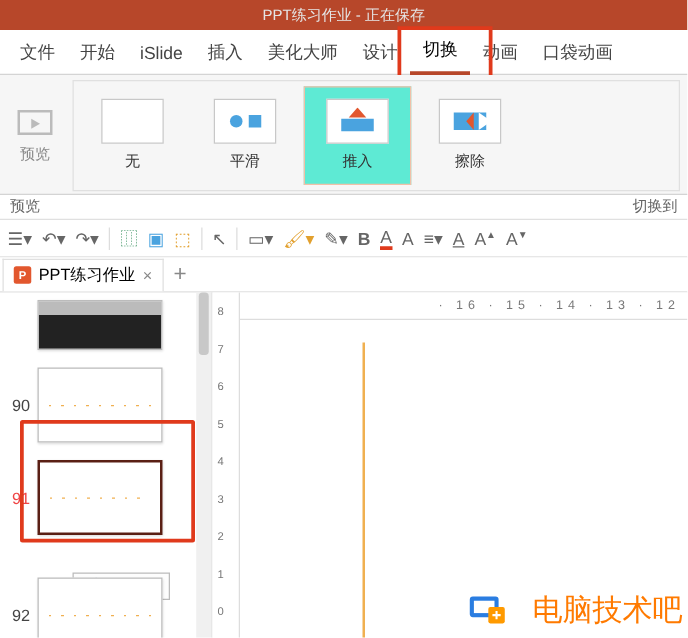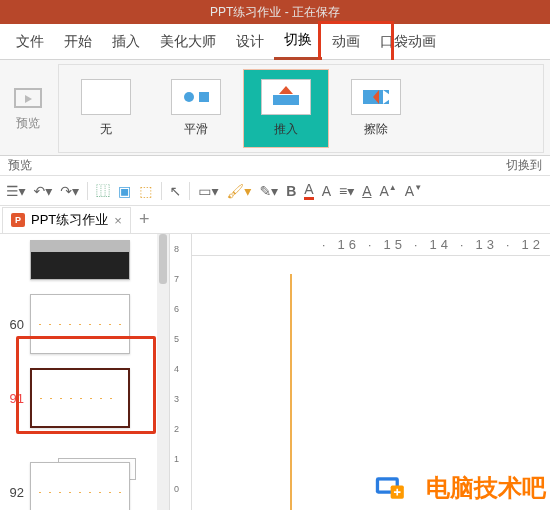--- a/index.html
+++ b/index.html
@@ -7,21 +7,21 @@
   .titlebar { height: 24px; background: #b7472a; color: #e5e5e5; display: flex; align-items: center; justify-content: center; font-size: 12px; }
   .menubar { height: 36px; background: #fff; border-bottom: 1px solid #d4d4d4; display: flex; align-items: center; padding: 12px 6px; gap: 0; position: relative; }
   .menu-item { padding: 0 10px; height: 36px; display: flex; align-items: center; color: #444; cursor: pointer; font-size: 14px; }
   .menu-item.active { color: #000000; border-bottom: 3px solid #b7472a; font-weight: 500; }
   .menu-hi { position: absolute; border: 3px solid #e03a1c; top: -3px; width: 76px; height: 48px; pointer-events: none; }
   .ribbon { height: 96px; background: #f6f6f6; border-bottom: 1px solid #d4d4d4; display: flex; align-items: stretch; padding: 4px 6px 2px 6px; gap: 8px; position: relative; }
   .ribbon-preview { width: 44px; display: flex; flex-direction: column; align-items: center; justify-content: center; color: #888; }
   .ribbon-preview svg { margin-bottom: 4px; }
   .gallery { flex: 1; display: flex; gap: 4px; background: #f6f6f6; border: 1px solid #e0e0e0; padding: 4px; }
   .gitem { width: 86px; display: flex; flex-direction: column; align-items: center; justify-content: center; gap: 6px; padding: 4px 2px; }
-  .gitem.selected { background: #14b8a6; border: 1px solid #f0c0a8; }
+  .gitem.selected { background: #5eead4; border: 1px solid #f0c0a8; }
   .gitem .ico { width: 50px; height: 36px; background: #fff; border: 1px solid #c8c8c8; display: flex; align-items: center; justify-content: center; }
   .gitem .lbl { font-size: 12px; color: #333; }
   .section-label-row { height: 20px; display: flex; align-items: center; padding: 0 8px; font-size: 12px; color: #666; justify-content: space-between; border-bottom: 1px solid #e0e0e0; }
   .qat { height: 30px; background: #fff; border-bottom: 1px solid #e0e0e0; display: flex; align-items: center; padding: 0 6px; gap: 8px; color: #555; }
   .qat .sep { width: 1px; height: 18px; background: #ddd; }
   .qat svg, .qat span.glyph { color: #666; }
   .glyph { font-family: "Segoe UI Symbol", sans-serif; font-size: 14px; color: #555; }
   .tabstrip { height: 28px; background: #fff; border-bottom: 1px solid #e0e0e0; display: flex; align-items: center; padding: 0 2px; gap: 8px; }
   .doc-tab { display: flex; align-items: center; gap: 6px; padding: 0 8px; height: 26px; border: 1px solid #e0e0e0; border-bottom: none; background: #fff; }
   .doc-tab .pico { width: 14px; height: 14px; background: #e2572e; border-radius: 2px; display: flex; align-items: center; justify-content: center; color: #fff; font-size: 9px; font-weight: bold; }
@@ -33,40 +33,41 @@
   .thumb-num { width: 30px; text-align: right; padding-right: 6px; color: #444; font-size: 13px; }
   .thumb-num.sel { color: #ef4444; }
   .thumb { width: 100px; height: 60px; background: #fff; border: 1px solid #bbb; box-shadow: 0 1px 2px rgba(0,0,0,0.15); position: relative; }
   .thumb.sel { border: 2px solid #5a1f14; }
   .thumb.first { height: 40px; background: linear-gradient(#bbb 0%, #bbb 30%, #222 30%, #222 100%); }
   .thumb .ticks::before { content:""; position:absolute; left:8px; right:8px; top:50%; height:1px; background: repeating-linear-gradient(to right, #f0b050 0 2px, transparent 2px 10px); }
   .ctrl-btn { position: absolute; left: 58px; bottom: -52px; width: 78px; height: 22px; border: 1px solid #bbb; background: #fdfdfd; font-size: 12px; display: flex; align-items: center; justify-content: center; gap: 4px; }
   .thumb-hi { position: absolute; border: 3px solid #e03a1c; width: 140px; height: 98px; left: 16px; top: 102px; pointer-events: none; border-radius: 2px; }
   .vruler { width: 22px; background: #fff; border-right: 1px solid #ddd; position: relative; font-size: 9px; color: #777; }
   .vruler .tick { position: absolute; left: 4px; }
-  .hruler { height: 22px; border-bottom: 1px solid #ddd; display: flex; align-items: center; justify-content: flex-end; padding-right: 6px; font-size: 13px; color: #777; letter-spacing: 4px; white-space: nowrap; overflow: hidden; }
+  .hruler { height: 22px; border-bottom: 1px solid #ddd; display: flex; align-items: center; justify-content: flex-end; padding-right: 6px; font-size: 10px; color: #777; letter-spacing: 4px; white-space: nowrap; overflow: hidden; }
   .canvas { flex: 1; background: #fff; position: relative; }
   .slidepage { position: absolute; top: 30px; left: 30px; right: 0; bottom: 0; background: #fff; }
   .slidepage .guide { position: absolute; left: 68px; top: 10px; bottom: 0; width: 2px; background: #f0b050; }
   .watermark { position: absolute; right: 4px; bottom: 6px; display: flex; align-items: center; gap: 6px; }
   .watermark .logo { width: 34px; height: 28px; }
-  .watermark .txt { color: #ff7a00; font-size: 24px; font-weight: bold; font-family: "Microsoft YaHei", sans-serif; margin-left: 14px; }
+  .watermark .txt { color: #ff7a00; font-size: 24px; font-weight: normal; font-family: "Microsoft YaHei", sans-serif; margin-left: 14px; }
   .scrollbar { position: absolute; right: 0; top: 0; bottom: 0; width: 12px; background: #f0f0f0; }
   .scrollbar .thumbbar { position: absolute; top: 0; height: 50px; left: 2px; right: 2px; background: #c8c8c8; border-radius: 3px; }
 </style>
 </head>
 <body>
 
 <div class="titlebar">
   <span>PPT练习作业  -  正在保存</span>
 </div>
 
 <div class="menubar">
   <div class="menu-item">文件</div>
   <div class="menu-item">开始</div>
+  <div class="menu-item">iSlide</div>
   <div class="menu-item">插入</div>
   <div class="menu-item">美化大师</div>
   <div class="menu-item">设计</div>
   <div class="menu-item active" id="menu-trans">切换</div>
   <div class="menu-item">动画</div>
   <div class="menu-item">口袋动画</div>
   <div class="menu-hi" id="menu-hi" style="left: 318px;"></div>
 </div>
 
 <div class="ribbon">
@@ -151,21 +152,21 @@
   <span class="addtab">+</span>
 </div>
 
 <div class="workarea">
   <div class="thumbs">
     <div class="thumb-row">
       <div class="thumb-num"></div>
       <div class="thumb first"></div>
     </div>
     <div class="thumb-row">
-      <div class="thumb-num">60</div>
+      <div class="thumb-num">90</div>
       <div class="thumb"><span class="ticks"></span></div>
     </div>
     <div class="thumb-row" style="position:relative">
       <div class="thumb-num sel">91</div>
       <div class="thumb sel"><span class="ticks"></span></div>
       <div class="ctrl-btn">
         <span style="color:#e2a02e">📋</span>
         <span>(Ctrl) ▾</span>
       </div>
     </div>

